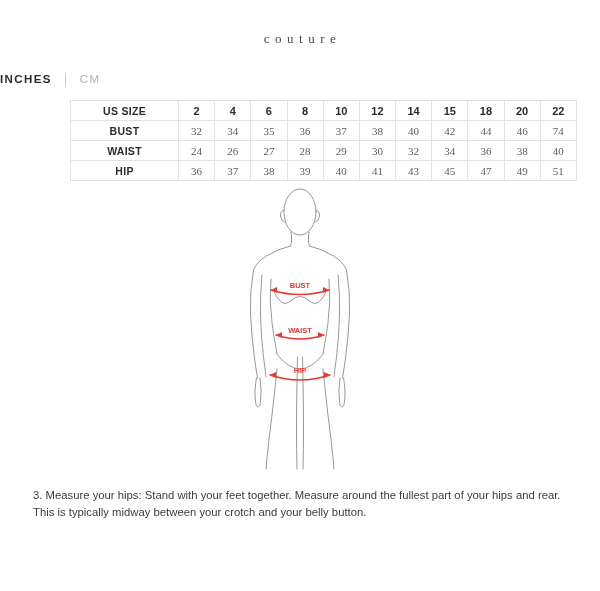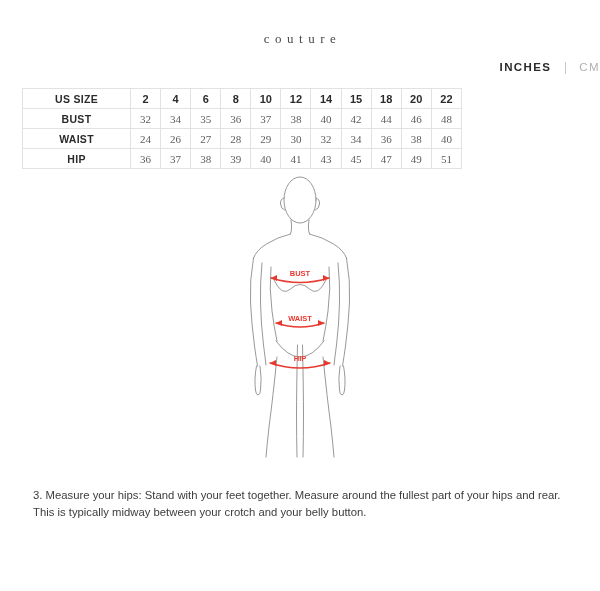--- a/index.html
+++ b/index.html
@@ -40,22 +40,22 @@
     font-family: "Liberation Serif", serif;
     font-size: 13px;
     letter-spacing: 5.5px;
     color: #4a4a4a;
     margin-top: 14px;
     padding-left: 5px;
   }
 
   
   .units {
-    text-align: right;
-    margin-top: 12px;
+    text-align: left;
+    margin-top: 24px;
     line-height: 1;
   }
   .units span { display: inline-block; vertical-align: middle; }
   .unit-active {
     font-size: 11.5px;
     font-weight: bold;
     letter-spacing: 1.4px;
     color: #2b2b2b;
   }
   .unit-divider {
@@ -68,23 +68,24 @@
     font-size: 11.5px;
     letter-spacing: 1.4px;
     color: #b0b0b0;
   }
 
   
   .table-wrap {
     margin: 13px 22px 0 22px;
   }
   table.size-chart {
-    width: 440px;
+    width: 507px;
     border-collapse: collapse;
     table-layout: fixed;
+    margin-left: 48px;
   }
   table.size-chart th,
   table.size-chart td {
     border: 1px solid #e2e2e2;
     height: 19px;
     text-align: center;
     vertical-align: middle;
     padding: 0;
   }
   .col-label { width: 108px; }
@@ -171,21 +172,21 @@
         <td class="value">32</td>
         <td class="value">34</td>
         <td class="value">35</td>
         <td class="value">36</td>
         <td class="value">37</td>
         <td class="value">38</td>
         <td class="value">40</td>
         <td class="value">42</td>
         <td class="value">44</td>
         <td class="value">46</td>
-        <td class="value">48</td>
+        <td class="value">74</td>
       </tr>
       <tr>
         <td class="row-head">WAIST</td>
         <td class="value">24</td>
         <td class="value">26</td>
         <td class="value">27</td>
         <td class="value">28</td>
         <td class="value">29</td>
         <td class="value">30</td>
         <td class="value">32</td>

